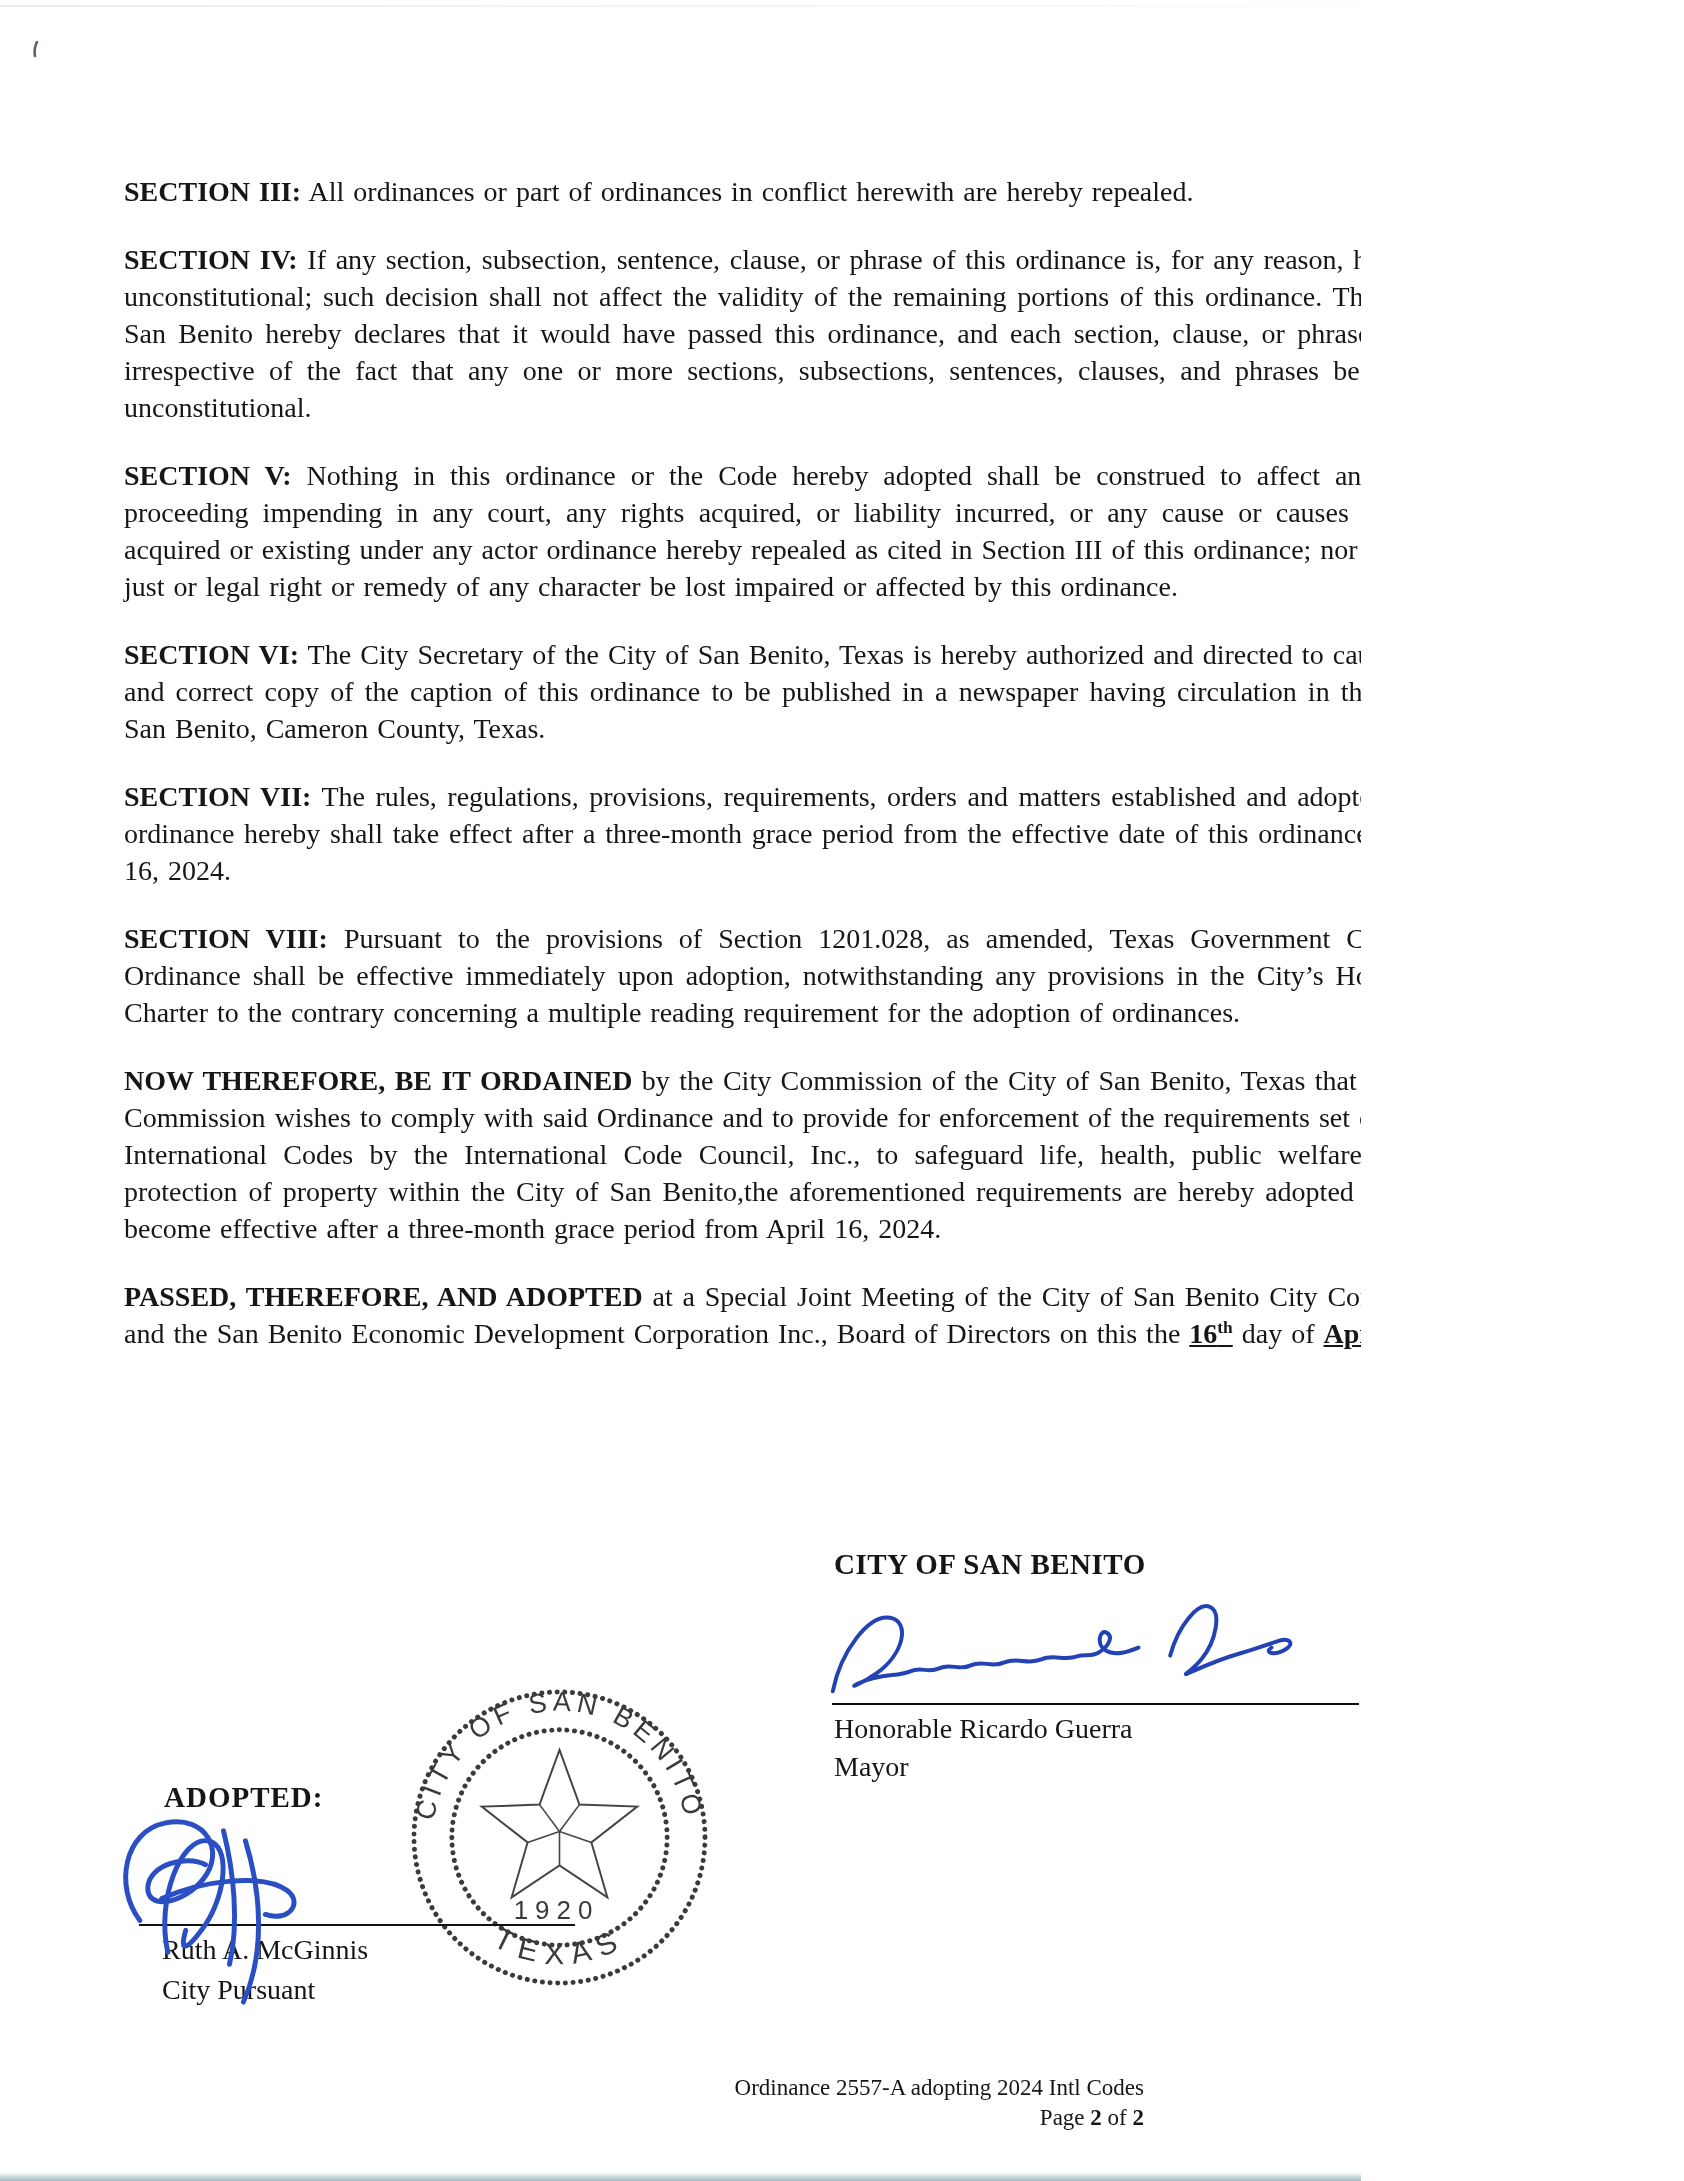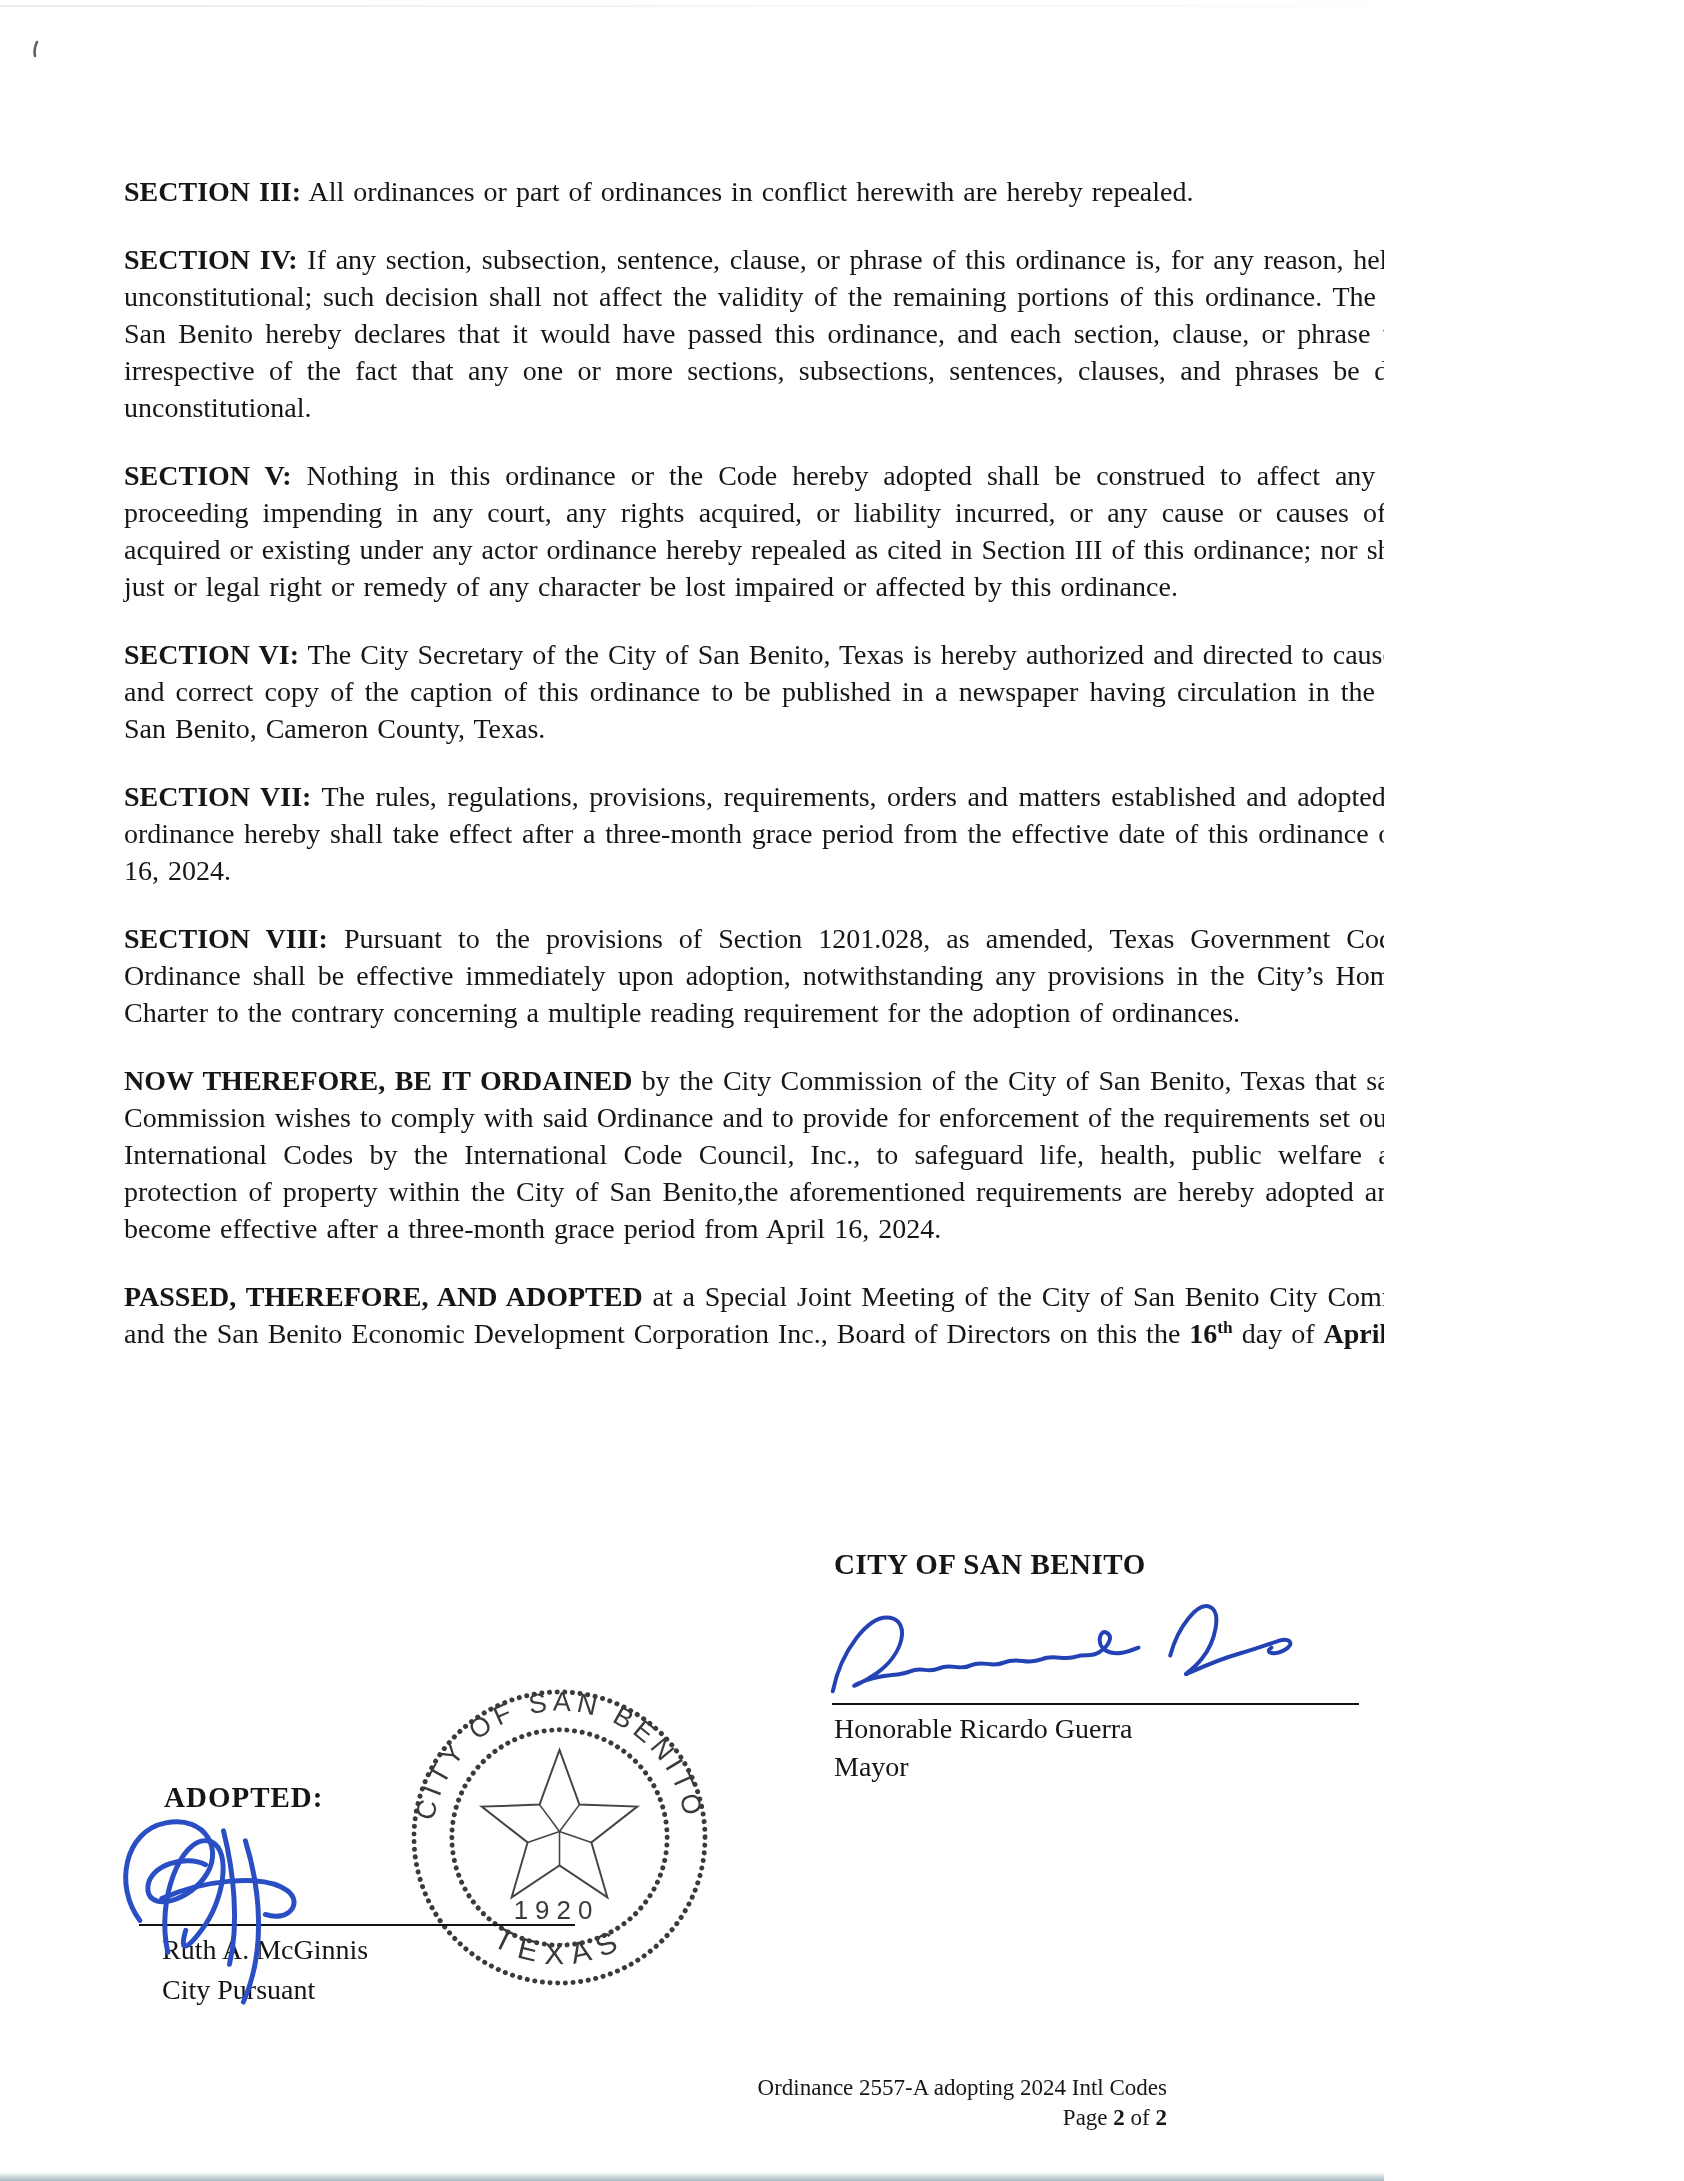--- a/index.html
+++ b/index.html
@@ -1,21 +1,21 @@
 <!DOCTYPE html>
 <html><head>
 <meta charset="utf-8">
 <style>
   html,body{margin:0;padding:0;background:#ffffff;}
   .page{
     position:relative;width:1361px;height:2181px;background:#ffffff;
-    font-family:"Liberation Serif","DejaVu Serif",serif;color:#161616;overflow:hidden;padding-left:23px;
+    font-family:"Liberation Serif","DejaVu Serif",serif;color:#161616;overflow:hidden;
   }
   .b{font-weight:bold;}
-  .u{}
+  .u{text-decoration:underline;}
   .body-text{
     position:absolute;left:124px;top:173px;width:1345px;
     font-size:28px;line-height:37px;text-align:justify;word-spacing:2px;
   }
   .para{margin:0 0 31px 0;}
   sup{font-size:0.62em;vertical-align:super;line-height:0;}
   .city-heading{position:absolute;left:834px;top:1548px;font-size:29px;letter-spacing:0.5px;z-index:2;}
   .mayor-sig{position:absolute;left:818px;top:1588px;z-index:4;}
   .mayor-line{position:absolute;left:832px;top:1703px;width:527px;border-top:2.5px solid #111;z-index:3;}
   .mayor-name{position:absolute;left:834px;top:1713px;font-size:28px;z-index:2;text-align:center;}

